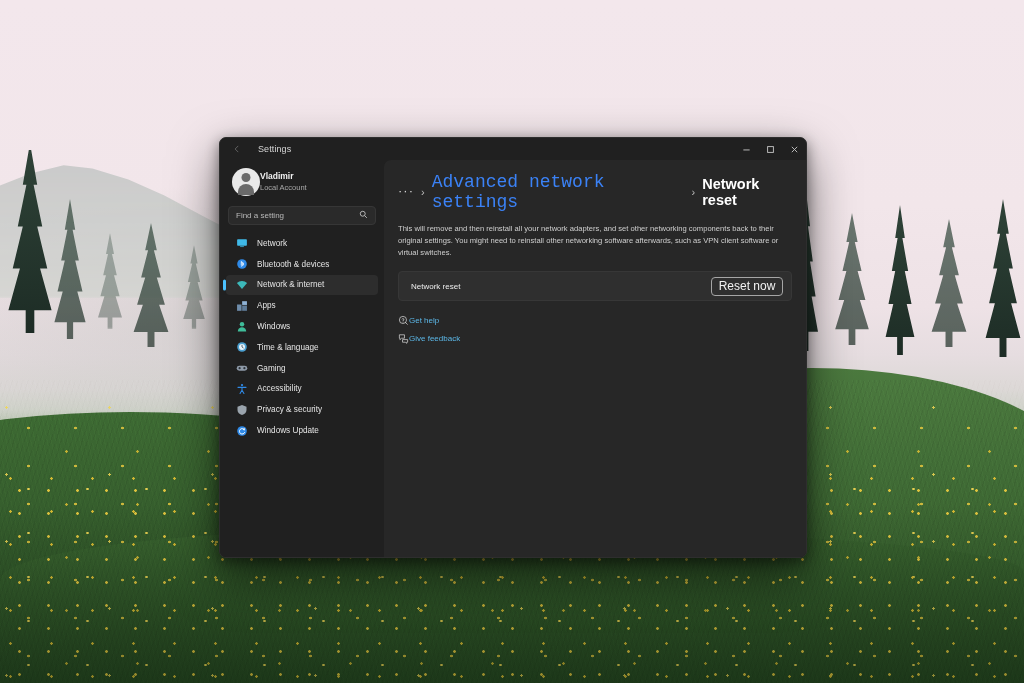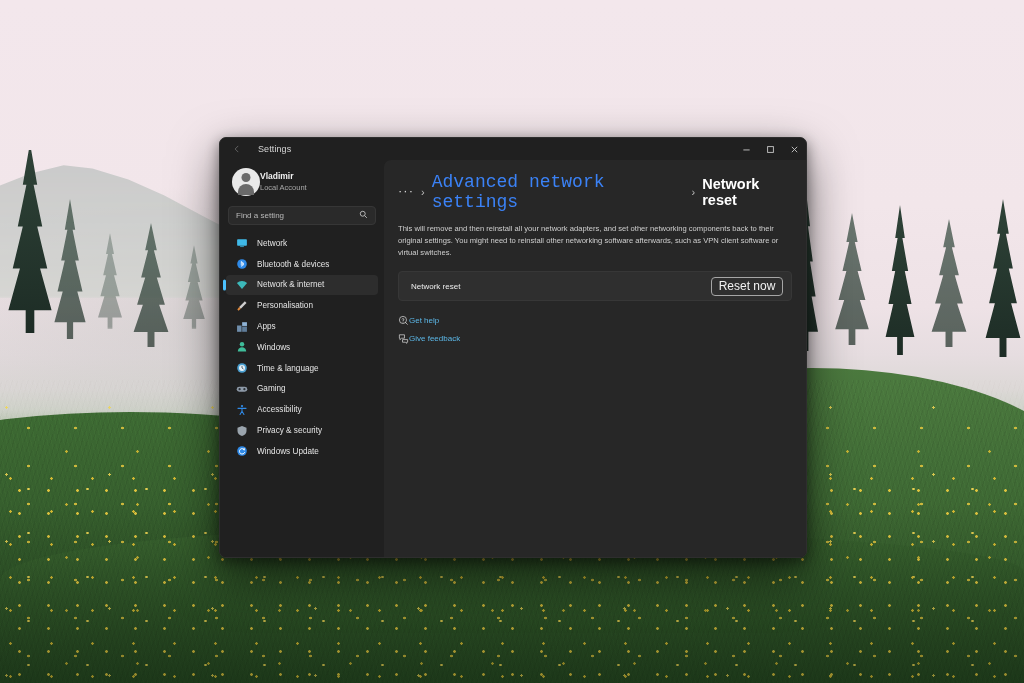--- a/index.html
+++ b/index.html
@@ -359,29 +359,20 @@
 
           <div class="navitem selected">
             <span class="navicon">
               <svg width="12" height="12" viewBox="0 0 16 16">
                   <path d="M1.2 5.4 A10 10 0 0 1 14.8 5.4 L8 13.2 Z" fill="#3cb9ba"></path>
                 </svg>
             </span>
             <span>Network &amp; internet</span>
           </div>
 
-          <div class="navitem">
-            <span class="navicon">
-              <svg width="12" height="12" viewBox="0 0 16 16">
-                  <path d="M11.8 1.8 L14 4 L6.4 11.6 L4.2 9.4 Z" fill="#cfcfcf"></path>
-                  <path d="M4.2 9.4 L6.4 11.6 L3.4 14.4 L1.8 12.8 Z" fill="#e08a3c"></path>
-                </svg>
-            </span>
-            <span>Personalisation</span>
-          </div>
 
           <div class="navitem">
             <span class="navicon">
               <svg width="12" height="12" viewBox="0 0 16 16">
                   <rect x="1.4" y="6" width="6" height="8.4" fill="#6f8dab"></rect>
                   <rect x="8.2" y="1.6" width="6.4" height="5" fill="#8fb3d6"></rect>
                   <rect x="8.2" y="7.4" width="6.4" height="7" fill="#5f7c99"></rect>
                 </svg>
             </span>
             <span>Apps</span>

